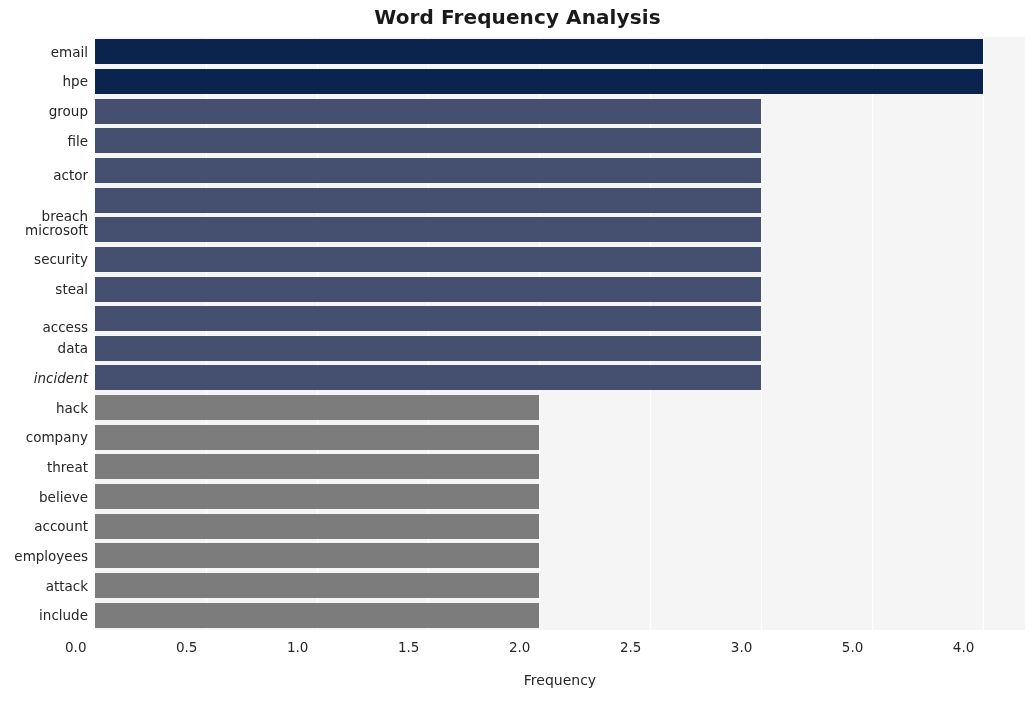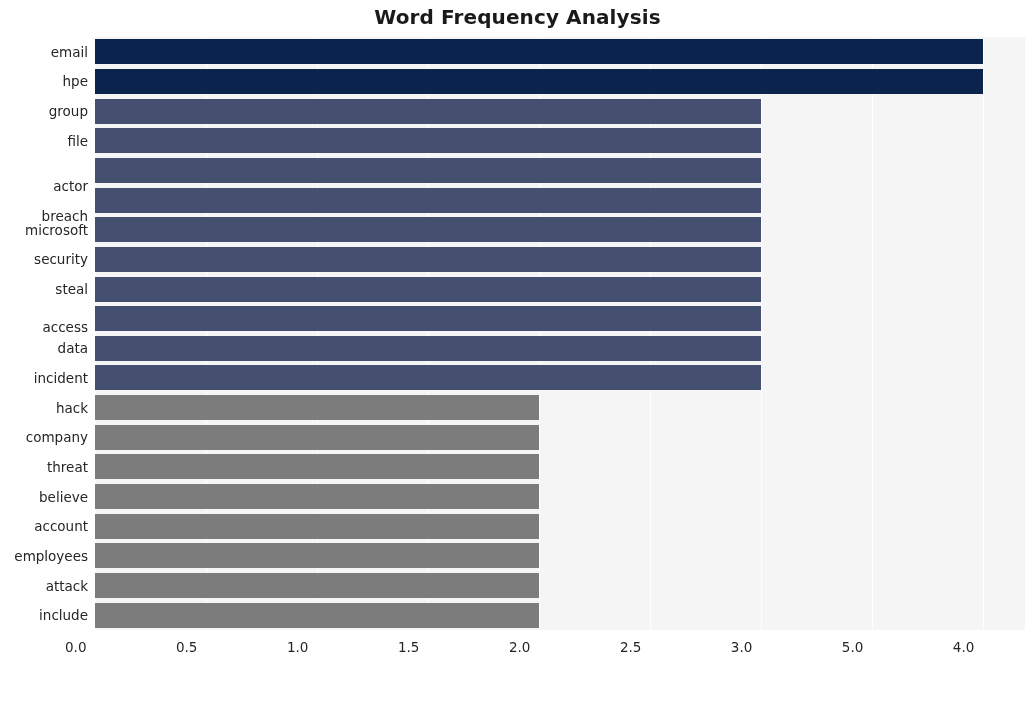--- a/index.html
+++ b/index.html
@@ -189,28 +189,28 @@
       <div class="bar-row" style="top: 565.675px; width: 443.914px;">
         <div class="bar" title="include: 2" style="width: 100%; background: rgb(124, 124, 124);"></div>
       </div>
     </div>
 
   <div id="y-axis">
       <div class="ytick" style="top: 6.825px;">email</div>
       <div class="ytick" style="top: 36.475px;">hpe</div>
       <div class="ytick" style="top: 66.125px;">group</div>
       <div class="ytick" style="top: 95.775px;">file</div>
-      <div class="ytick" style="top: 141px;">actor</div>
+      <div class="ytick" style="top: 130px;">actor</div>
       <div class="ytick" style="top: 171px;">breach</div>
       <div class="ytick" style="top: 184.725px;">microsoft</div>
       <div class="ytick" style="top: 214.375px;">security</div>
       <div class="ytick" style="top: 244.025px;">steal</div>
       <div class="ytick" style="top: 273.675px; margin-top: 8px;">access</div>
       <div class="ytick" style="top: 303.325px;">data</div>
-      <div class="ytick" style="top: 332.975px;">incident</div>
+      <div class="ytick" style="top: 332.975px; font-style: italic;">incident</div>
       <div class="ytick" style="top: 362.625px;">hack</div>
       <div class="ytick" style="top: 392.275px;">company</div>
       <div class="ytick" style="top: 421.925px;">threat</div>
       <div class="ytick" style="top: 451.575px;">believe</div>
       <div class="ytick" style="top: 481.225px;">account</div>
       <div class="ytick" style="top: 510.875px;">employees</div>
       <div class="ytick" style="top: 540.525px;">attack</div>
       <div class="ytick" style="top: 570.175px;">include</div>
     </div>
 
@@ -219,14 +219,15 @@
       <div class="xtick" style="left: 205.979px;">0.5</div>
       <div class="xtick" style="left: 316.957px;">1.0</div>
       <div class="xtick" style="left: 427.936px;">1.5</div>
       <div class="xtick" style="left: 538.914px;">2.0</div>
       <div class="xtick" style="left: 649.893px;">2.5</div>
       <div class="xtick" style="left: 760.871px;">3.0</div>
       <div class="xtick" style="left: 871.85px;">5.0</div>
       <div class="xtick" style="left: 982.828px;">4.0</div>
     </div>
 
+  <div class="xlabel">Frequency</div>
 
 </div>
 
 </body></html>

